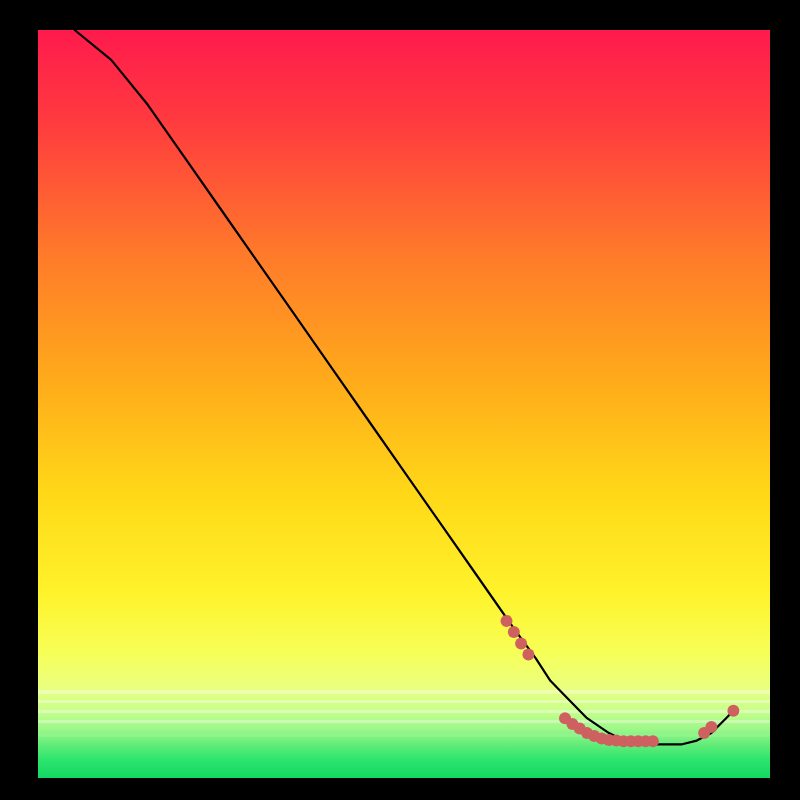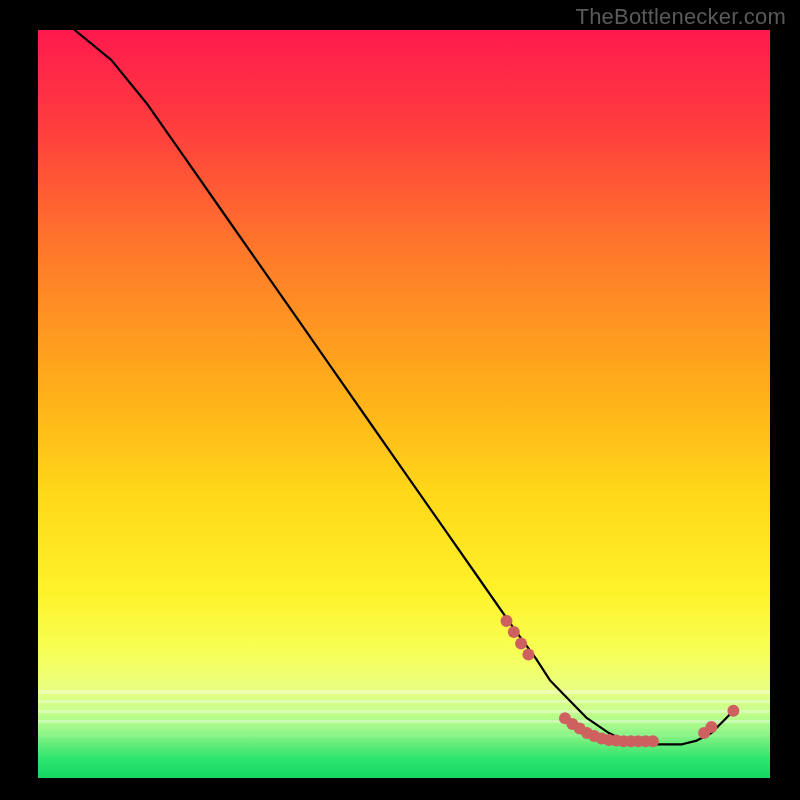--- a/index.html
+++ b/index.html
@@ -89,15 +89,14 @@
           <circle cx="638.2" cy="741.3" r="6" fill="#cf6060"></circle>
           <circle cx="645.6" cy="741.3" r="6" fill="#cf6060"></circle>
           <circle cx="652.9" cy="741.3" r="6" fill="#cf6060"></circle>
           <circle cx="704.1" cy="733.1" r="6" fill="#cf6060"></circle>
           <circle cx="711.4" cy="727.1" r="6" fill="#cf6060"></circle>
           <circle cx="733.4" cy="710.7" r="6" fill="#cf6060"></circle>
         </g>
   </g>
 </svg>
 
-<div class="attribution">TheBottlenecker.com</div>
 
 </div>
 
 </body></html>

